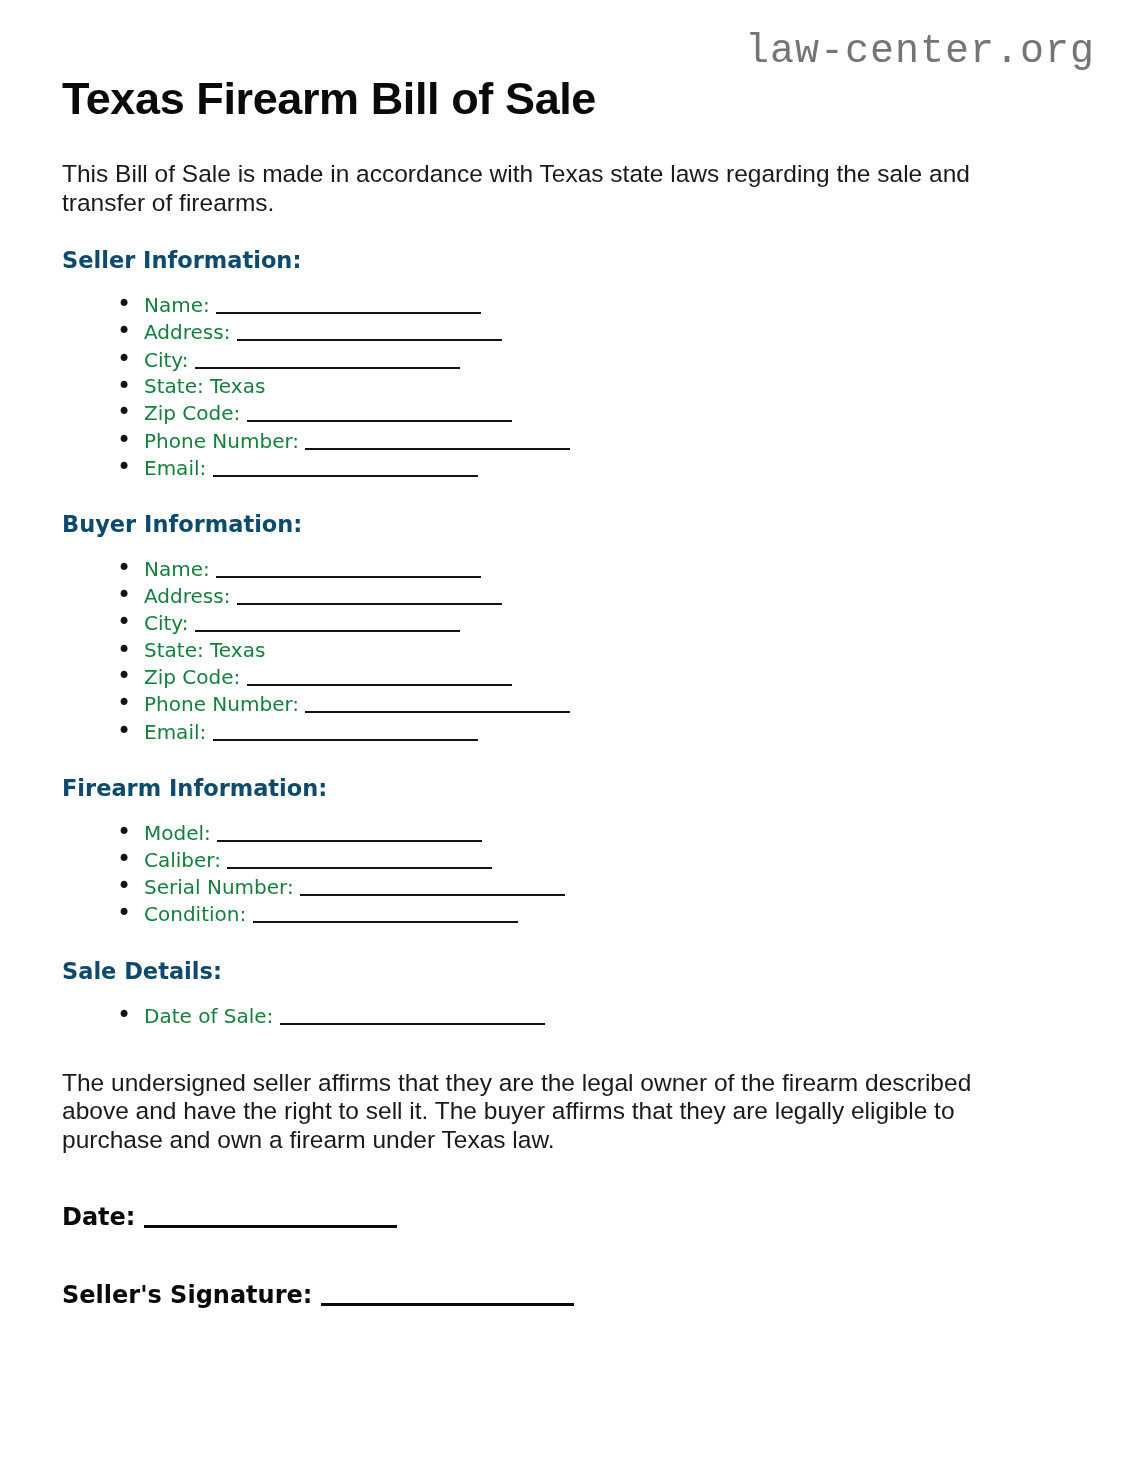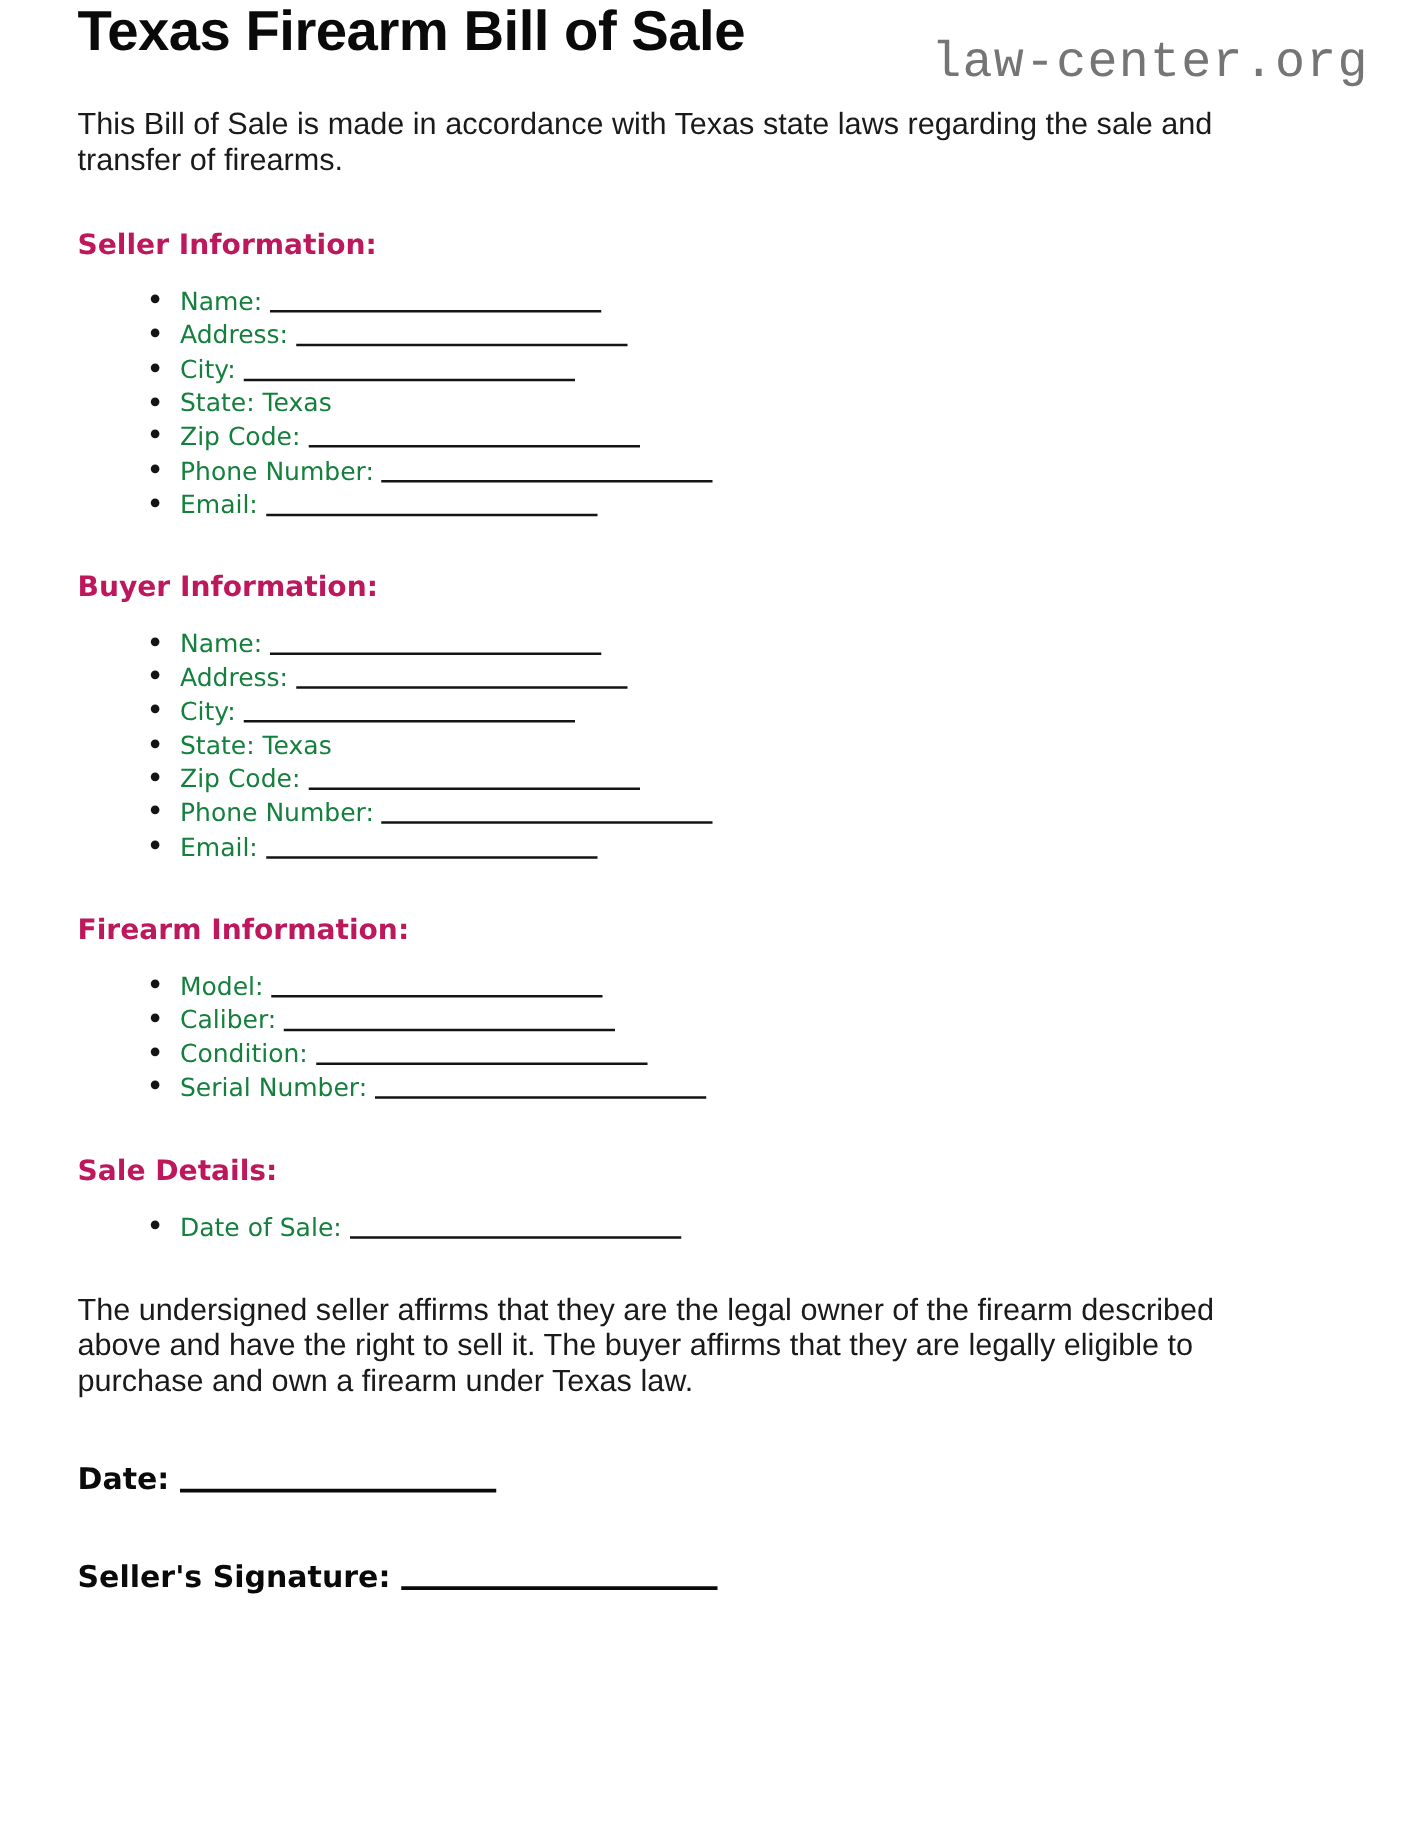--- a/index.html
+++ b/index.html
@@ -33,20 +33,21 @@
     font-size: 40px;
     letter-spacing: 1px;
     color: #757575;
     white-space: nowrap;
     line-height: 1;
   }
 
   
   .doc-title {
     margin: 0;
+    padding-top: 74px;
     font-family: "Liberation Sans", sans-serif;
     font-weight: bold;
     font-size: 45px;
     line-height: 1.12;
     letter-spacing: -0.4px;
     color: #0a0a0a;
   }
 
   
   .para {
@@ -58,22 +59,22 @@
   }
   .intro-para { margin: 36px 0 0 0; }
   .affirm-para { margin: 40px 0 0 0; }
 
   
   .section-heading {
     font-family: "DejaVu Sans", sans-serif;
     font-weight: bold;
     font-size: 22.5px;
     line-height: 1.2;
-    color: #be185d;
-    margin: 40px 0 0 0;
+    color: #0c4a6e;
+    margin: 30px 0 0 0;
   }
 
   
   ul.field-list {
     list-style: none;
     margin: 17px 0 0 0;
     padding: 0 0 0 55px;
   }
   ul.field-list li {
     position: relative;
@@ -148,22 +149,22 @@
         <li><span>City:</span> <span class="blank" style="width: 265px;"></span></li>
         <li><span>State:</span><span> Texas</span></li>
         <li><span>Zip Code:</span> <span class="blank" style="width: 265px;"></span></li>
         <li><span>Phone Number:</span> <span class="blank" style="width: 265px;"></span></li>
         <li><span>Email:</span> <span class="blank" style="width: 265px;"></span></li>
       </ul>
       <div class="section-heading">Firearm Information:</div>
       <ul class="field-list">
         <li><span>Model:</span> <span class="blank" style="width: 265px;"></span></li>
         <li><span>Caliber:</span> <span class="blank" style="width: 265px;"></span></li>
+        <li><span>Serial Number:</span> <span class="blank" style="width: 265px;"></span></li>
         <li><span>Condition:</span> <span class="blank" style="width: 265px;"></span></li>
-        <li><span>Serial Number:</span> <span class="blank" style="width: 265px;"></span></li>
       </ul>
       <div class="section-heading">Sale Details:</div>
       <ul class="field-list">
         <li><span>Date of Sale:</span> <span class="blank" style="width: 265px;"></span></li>
       </ul>
     </div>
 
   <p class="para affirm-para">The undersigned seller affirms that they are the legal owner of the firearm described above and have the right to sell it. The buyer affirms that they are legally eligible to purchase and own a firearm under Texas law.</p>
 
   <div>

